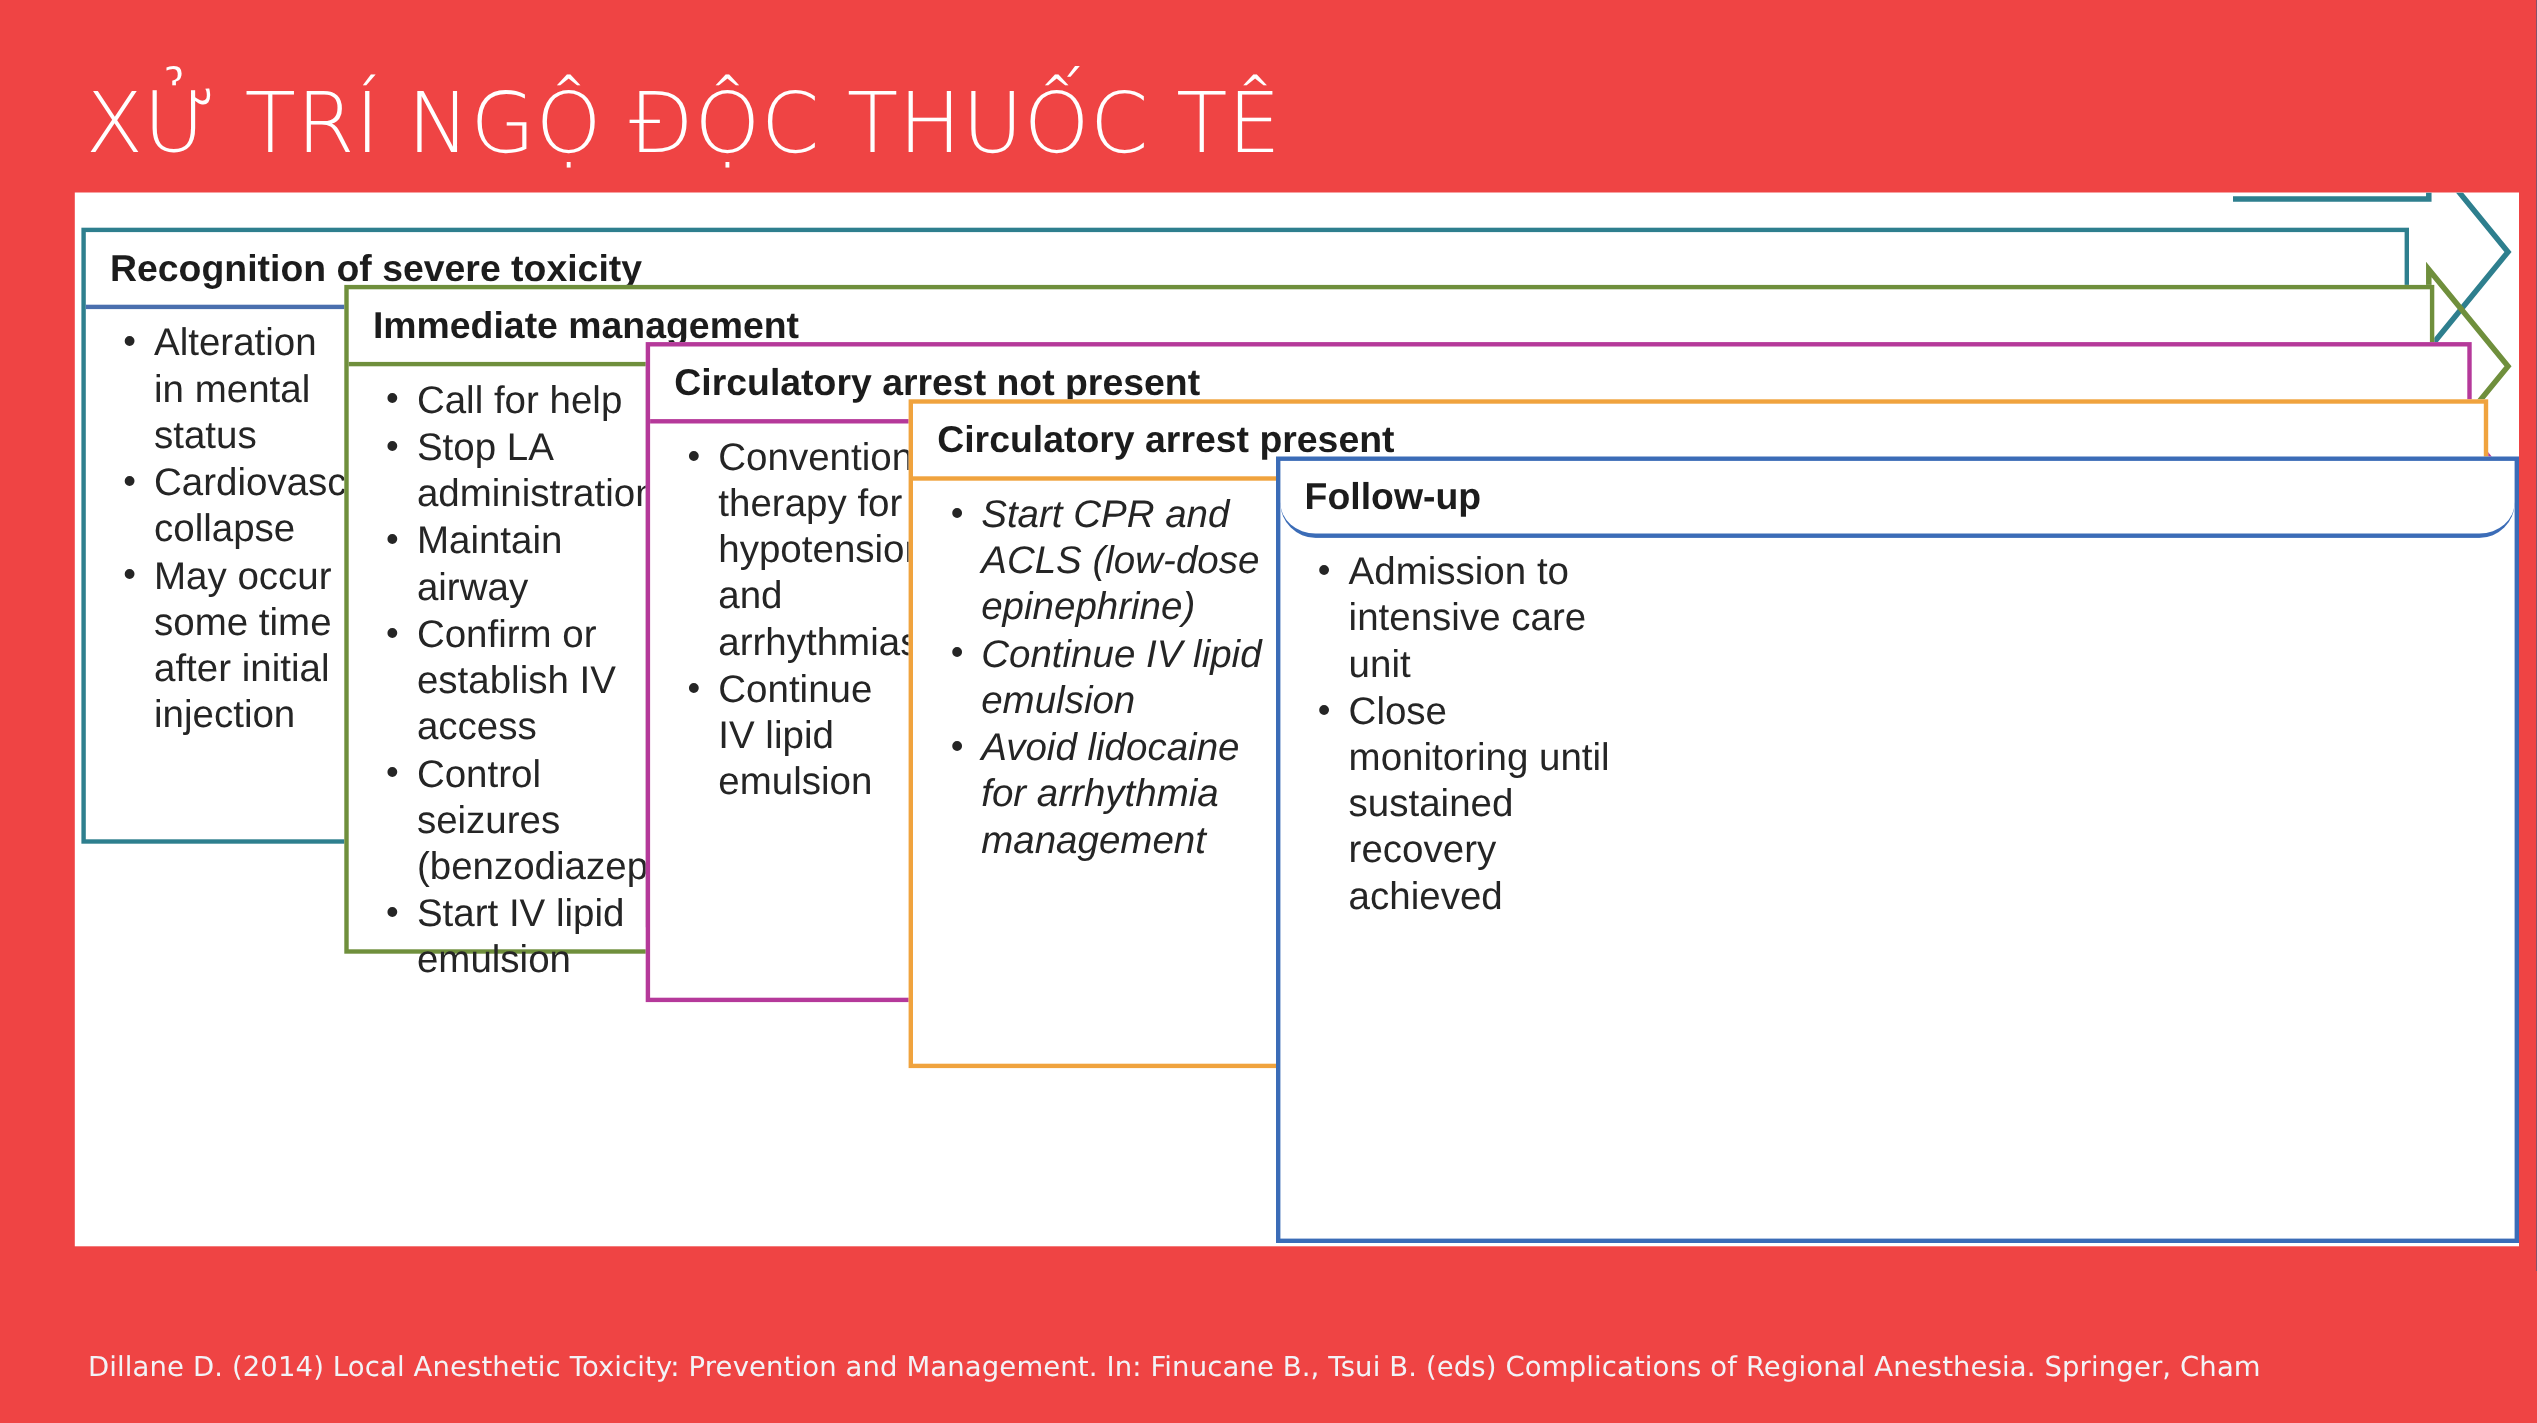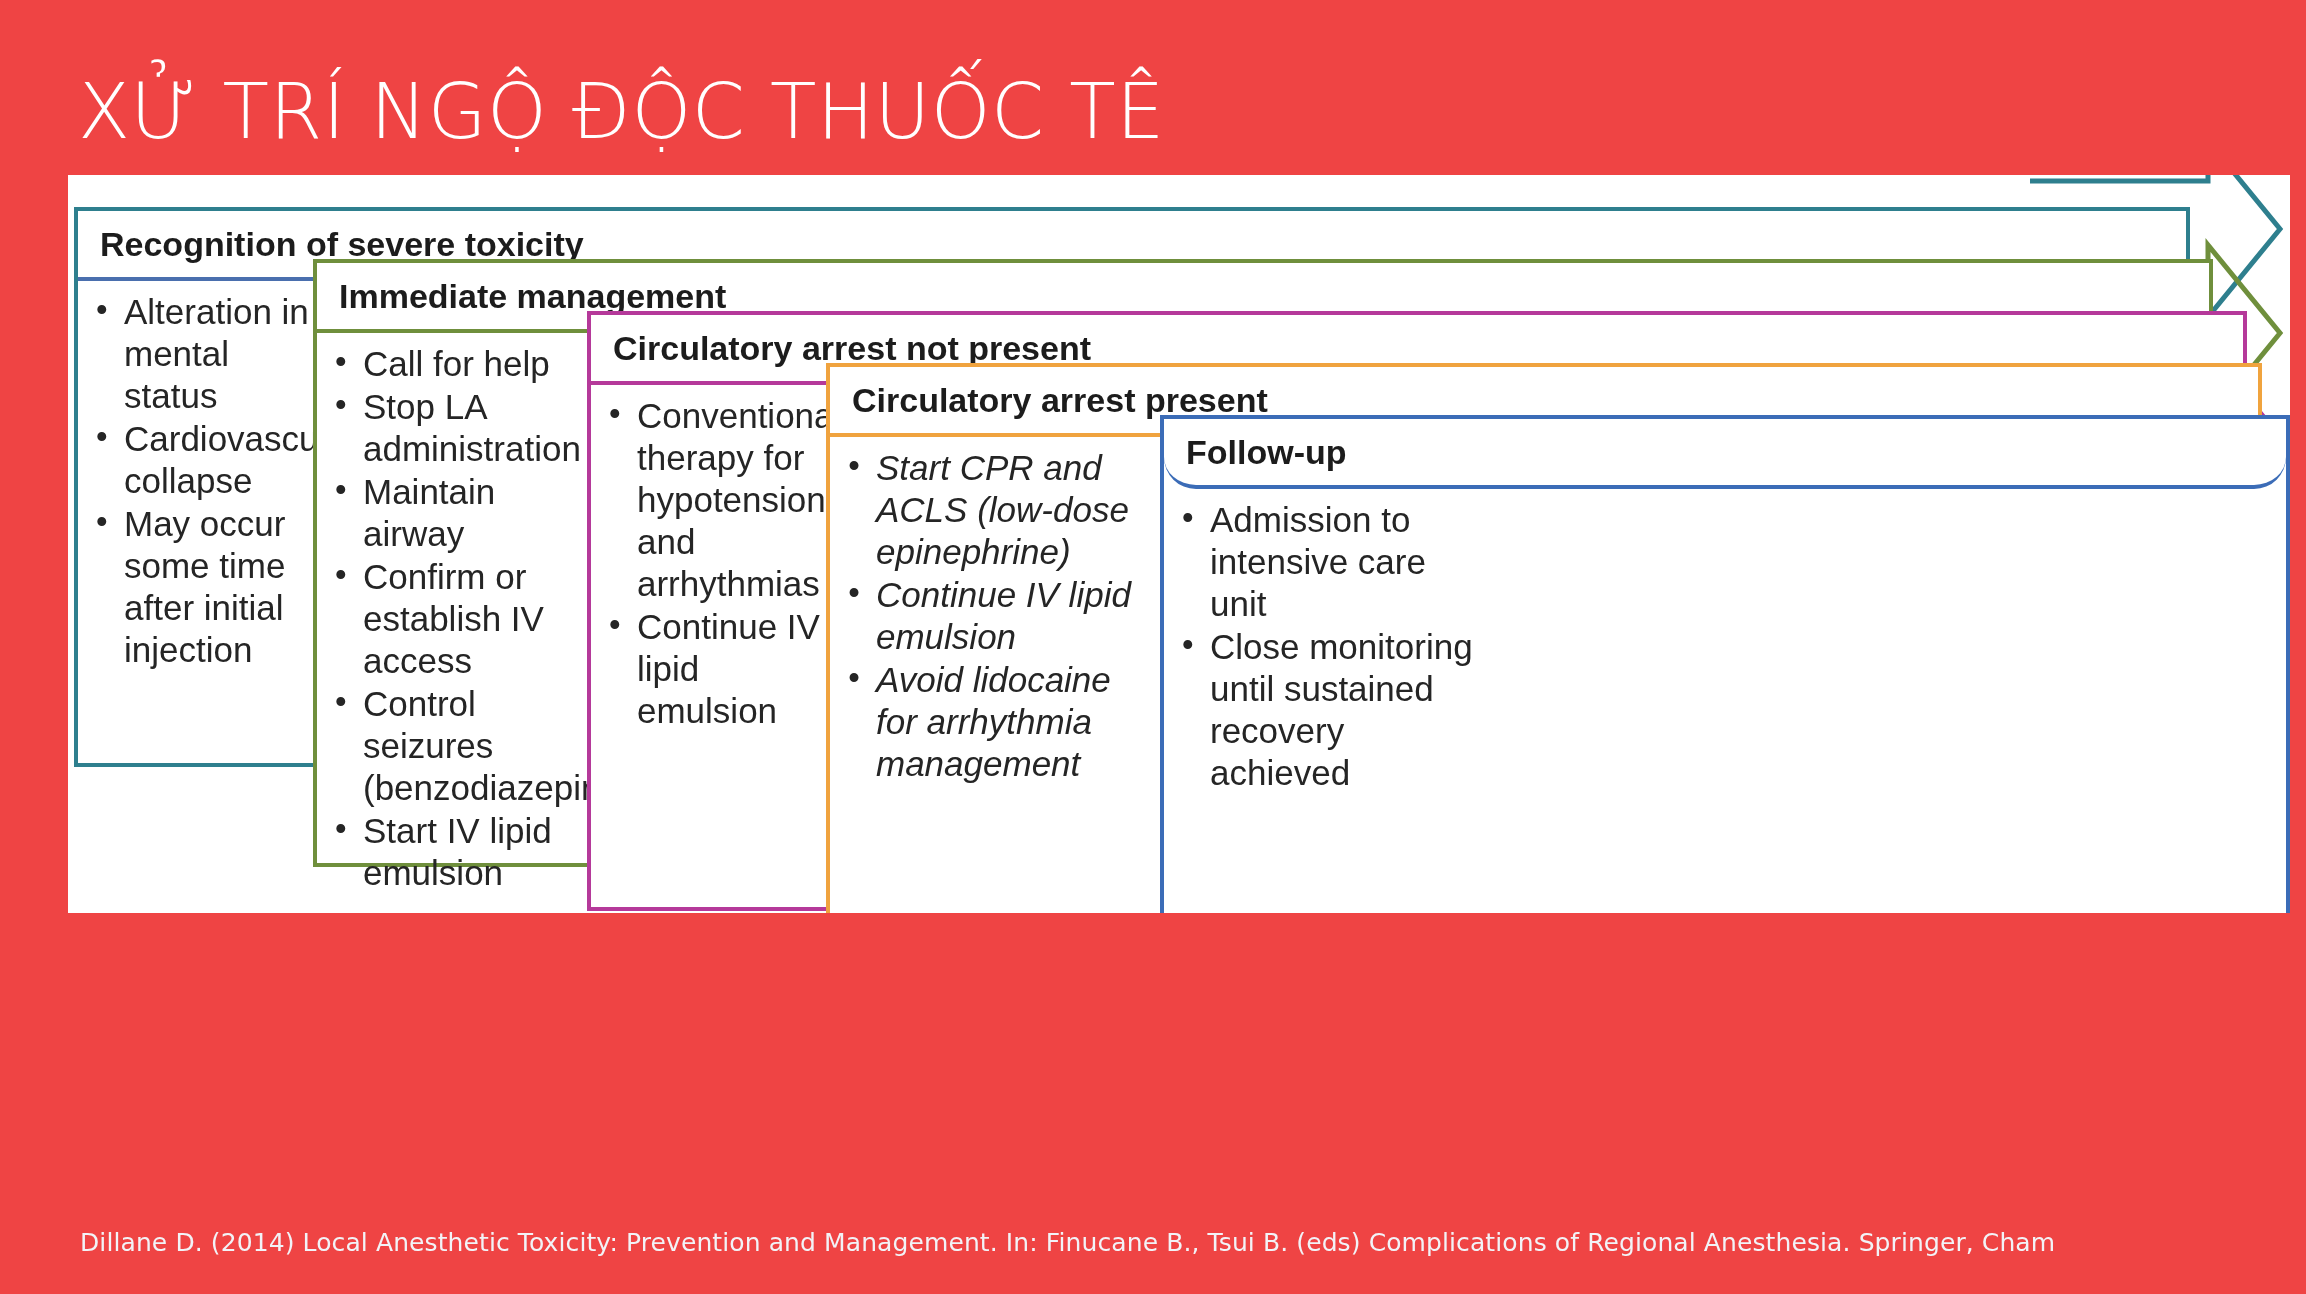--- a/index.html
+++ b/index.html
@@ -25,21 +25,21 @@
     color: #ffffff;
     line-height: 1.15;
     white-space: nowrap;
     font-family: "DejaVu Sans", sans-serif;
   }
 
   
   #figure-panel {
     position: absolute;
     left: 68px; top: 175px;
-    width: 2222px; height: 738px;
+    width: 2222px; height: 958px;
     background: #ffffff;
     overflow: hidden;
   }
 
   
   .chevron-layer {
     position: absolute;
     right: 0; top: 0;
     width: 260px; height: 100%;
     pointer-events: none;
@@ -57,21 +57,21 @@
     font-size: 34px;
     font-weight: bold;
     color: #1c1c1c;
     padding: 14px 16px 14px 22px;
     line-height: 1.12;
     white-space: nowrap;
     border-bottom-style: solid;
     border-bottom-width: 4px;
   }
   .box-body {
-    padding: 10px 14px 12px 16px;
+    padding: 10px 14px 12px 32px;
   }
   .box-body ul { list-style: none; }
   .box-body li {
     position: relative;
     font-size: 35px;
     line-height: 1.20;
     color: #252525;
     padding-left: 30px;
     margin-bottom: 1px;
   }

